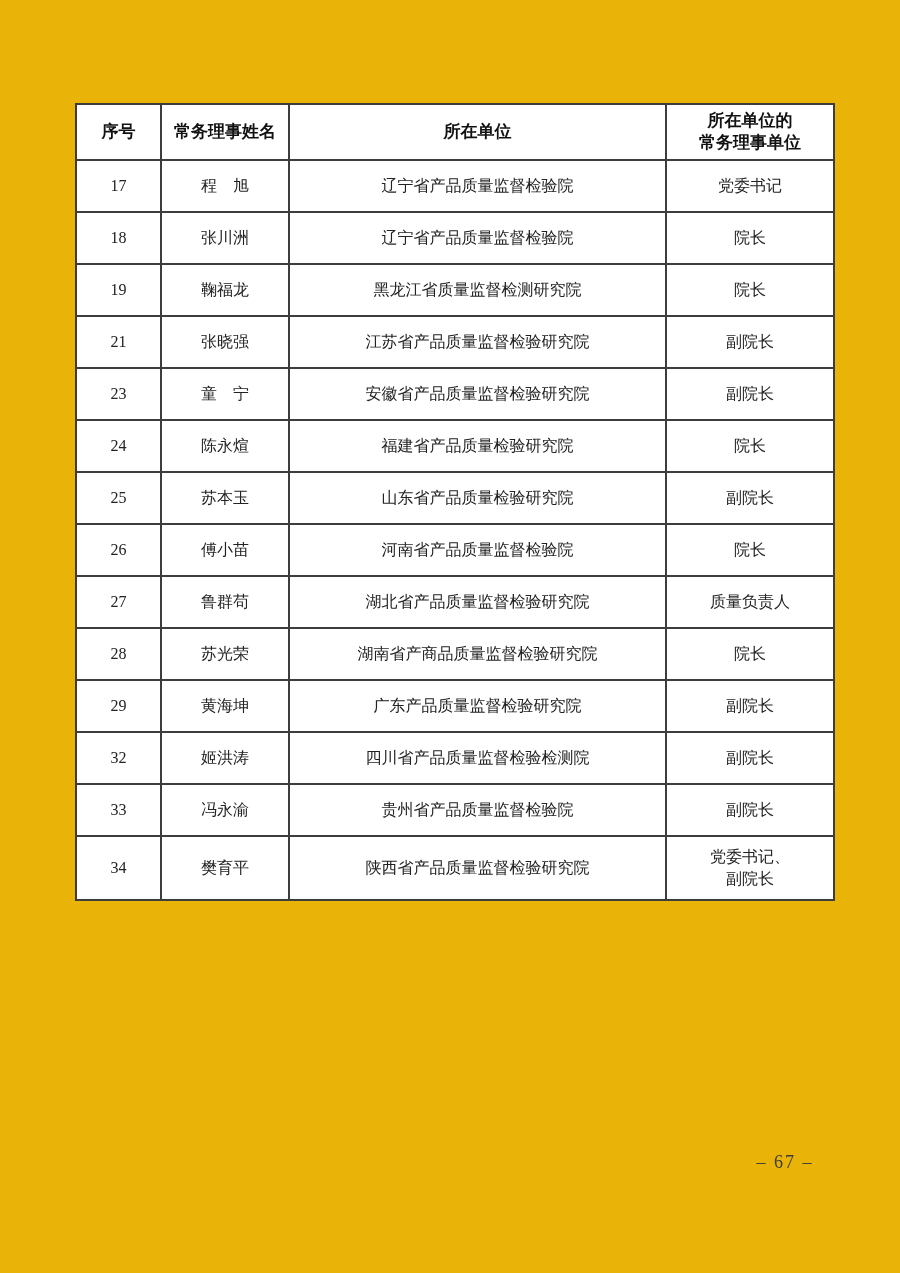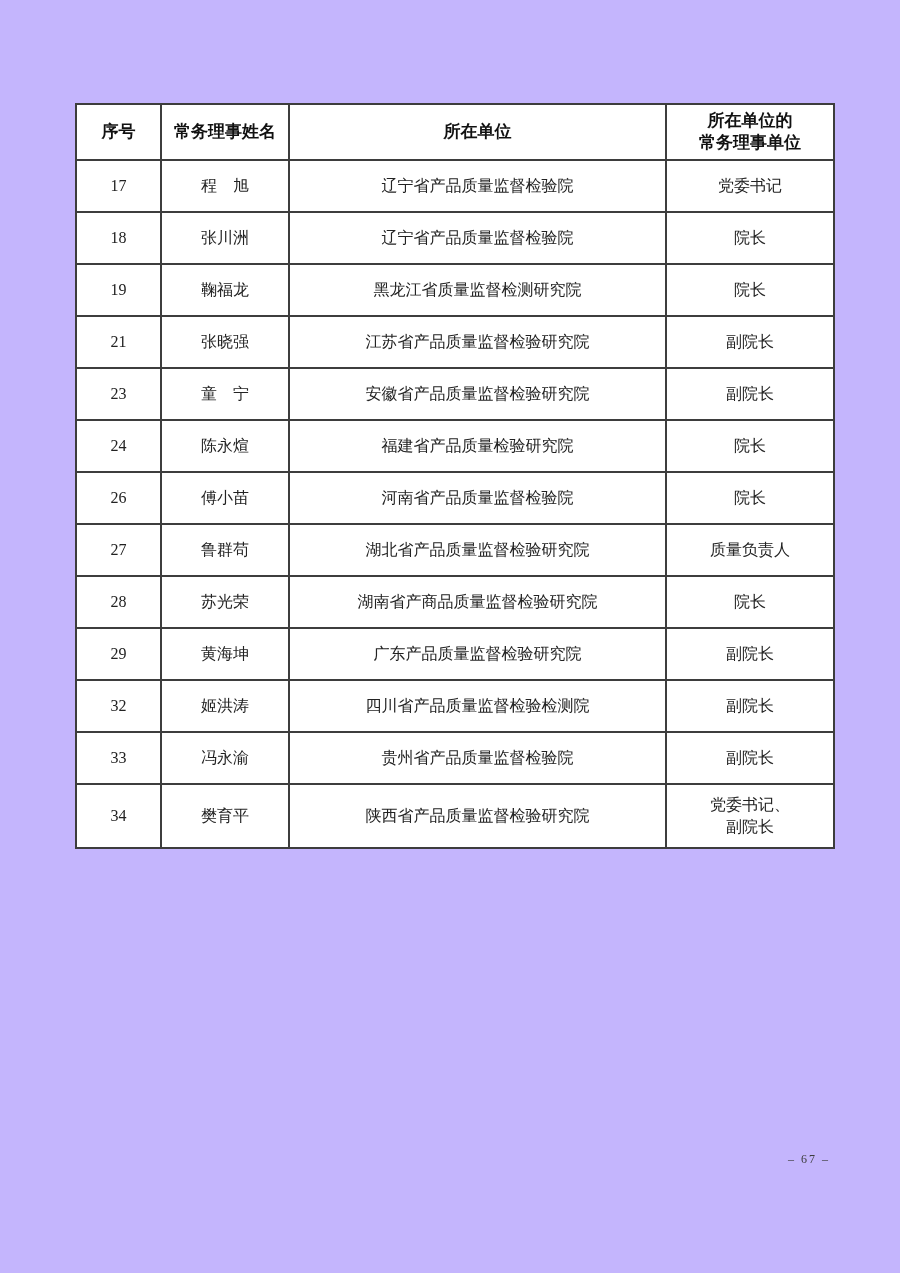--- a/index.html
+++ b/index.html
@@ -5,21 +5,21 @@
   html,body{margin:0;padding:0;}
   body{
     width:900px;height:1273px;
     background:#ffffff;
     position:relative;
     font-family:"Liberation Serif", serif;
     overflow:hidden;
   }
   .page{
     position:absolute;inset:0;
-    background:#c4b5fd;
+    background:#eab308;
   }
   table.directors{
     position:absolute;
     left:75px;top:103px;
     width:758px;
     border-collapse:collapse;
     table-layout:fixed;
   }
   table.directors th,
   table.directors td{
@@ -51,23 +51,23 @@
   }
   td.org-cell{
     text-align:left;
     padding-left:10px;
   }
   td.title-cell .line{display:block;}
   .page-number{
     position:absolute;
     left:740px;top:1152px;
     width:90px;
-    text-align:right;
+    text-align:center;
     font-family:"Liberation Serif", serif;
-    font-size:12px;
+    font-size:18px;
     color:#3c3c3c;
     letter-spacing:2px;
   }
 </style>
 </head>
 <body>
 
 <div class="page">
 
   <table class="directors">
@@ -128,20 +128,28 @@
         </tr>
         <tr>
           <td>24</td>
           <td>陈永煊</td>
           <td class="org-cell">福建省产品质量检验研究院</td>
           <td class="title-cell">
             <span class="line">院长</span>
           </td>
         </tr>
         <tr>
+          <td>25</td>
+          <td>苏本玉</td>
+          <td class="org-cell">山东省产品质量检验研究院</td>
+          <td class="title-cell">
+            <span class="line">副院长</span>
+          </td>
+        </tr>
+        <tr>
           <td>26</td>
           <td>傅小苗</td>
           <td class="org-cell">河南省产品质量监督检验院</td>
           <td class="title-cell">
             <span class="line">院长</span>
           </td>
         </tr>
         <tr>
           <td>27</td>
           <td>鲁群苟</td>

